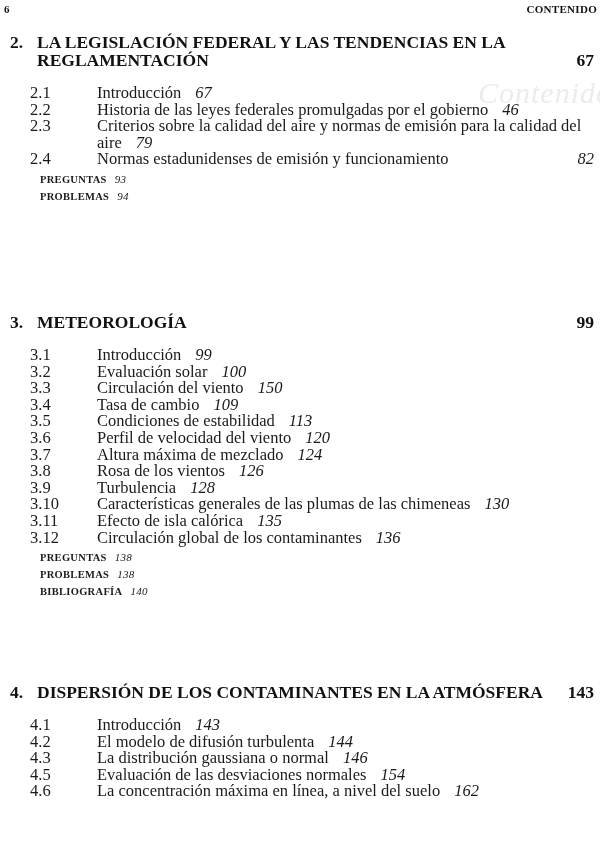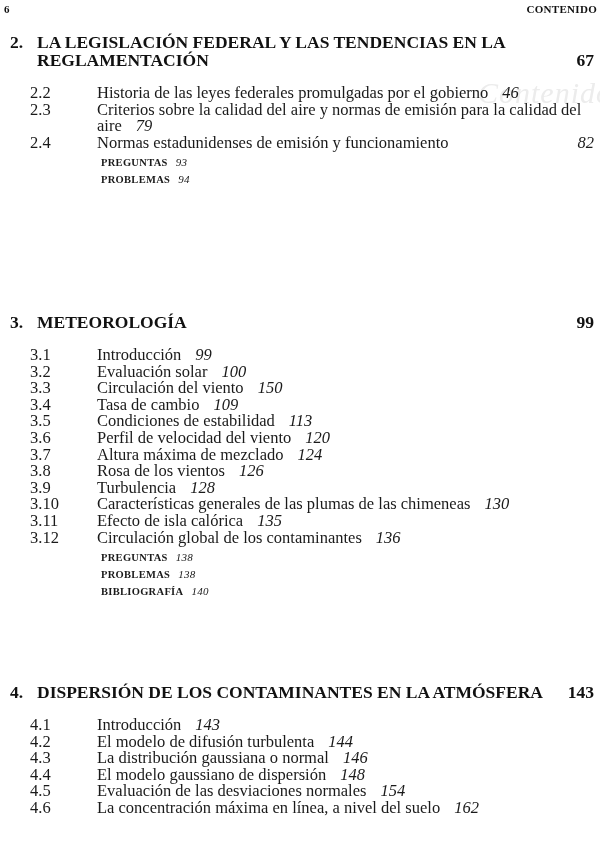--- a/index.html
+++ b/index.html
@@ -20,39 +20,43 @@
   .ch-page { position: absolute; right: 6px; bottom: 0; }
 
   .sections { position: relative; margin-top: 16px; }
   .sec { position: relative; font-family: "Liberation Serif", serif; font-size: 16.5px; line-height: 16.6px; color: #1a1a1a; }
   .sec-num { position: absolute; left: 30px; top: 0; }
   .sec-title { display: block; margin-left: 97px; width: 490px; }
   .pg { font-style: italic; margin-left: 14px; }
   .sec-title .pg.right { position: absolute; right: 6px; margin-left: 1px; }
 
   .extras { margin-top: 3px; }
-  .extra { font-family: "Liberation Serif", serif; font-weight: bold; font-size: 10.5px; line-height: 17px; margin-left: 101px; letter-spacing: 0.3px; color: #1a1a1a; }
+  .extra { font-family: "Liberation Serif", serif; font-weight: bold; font-size: 10.5px; line-height: 17px; margin-left: 40px; letter-spacing: 0.3px; color: #1a1a1a; }
   .extra .pg { font-weight: normal; font-size: 11px; margin-left: 8px; }
 </style>
 </head>
 <body>
 
 <div class="page">
   <span class="runhead page-num">6</span>
   <span class="runhead runtitle">CONTENIDO</span>
   <span class="ghost">Contenido</span>
 
   <div id="toc">
       <div class="chapter" style="top: 33px;">
         <div class="ch-head">
           <span class="ch-num">2.</span>
           <span class="ch-title">LA LEGISLACIÓN FEDERAL Y LAS TENDENCIAS EN LA REGLAMENTACIÓN</span>
           <span class="ch-page">67</span>
         </div>
         <div class="sections">
+          <div class="sec">
+            <span class="sec-num">2.1</span>
+            <span class="sec-title"><span>Introducción</span><span class="pg">67</span></span>
+          </div>
           <div class="sec">
             <span class="sec-num">2.2</span>
             <span class="sec-title"><span>Historia de las leyes federales promulgadas por el gobierno</span><span class="pg">46</span></span>
           </div>
           <div class="sec">
             <span class="sec-num">2.3</span>
             <span class="sec-title"><span>Criterios sobre la calidad del aire  y normas de emisión para la calidad del aire</span><span class="pg">79</span></span>
           </div>
           <div class="sec">
             <span class="sec-num">2.4</span>
@@ -139,24 +143,20 @@
           </div>
           <div class="sec">
             <span class="sec-num">4.2</span>
             <span class="sec-title"><span>El modelo de difusión turbulenta</span><span class="pg">144</span></span>
           </div>
           <div class="sec">
             <span class="sec-num">4.3</span>
             <span class="sec-title"><span>La distribución gaussiana o normal</span><span class="pg">146</span></span>
           </div>
           <div class="sec">
-            <span class="sec-num">4.4</span>
-            <span class="sec-title"><span>El modelo gaussiano de dispersión</span><span class="pg">148</span></span>
-          </div>
-          <div class="sec">
             <span class="sec-num">4.5</span>
             <span class="sec-title"><span>Evaluación de las desviaciones normales</span><span class="pg">154</span></span>
           </div>
           <div class="sec">
             <span class="sec-num">4.6</span>
             <span class="sec-title"><span>La concentración máxima en línea, a nivel del suelo</span><span class="pg">162</span></span>
           </div>
         </div>
       </div>
     </div>

